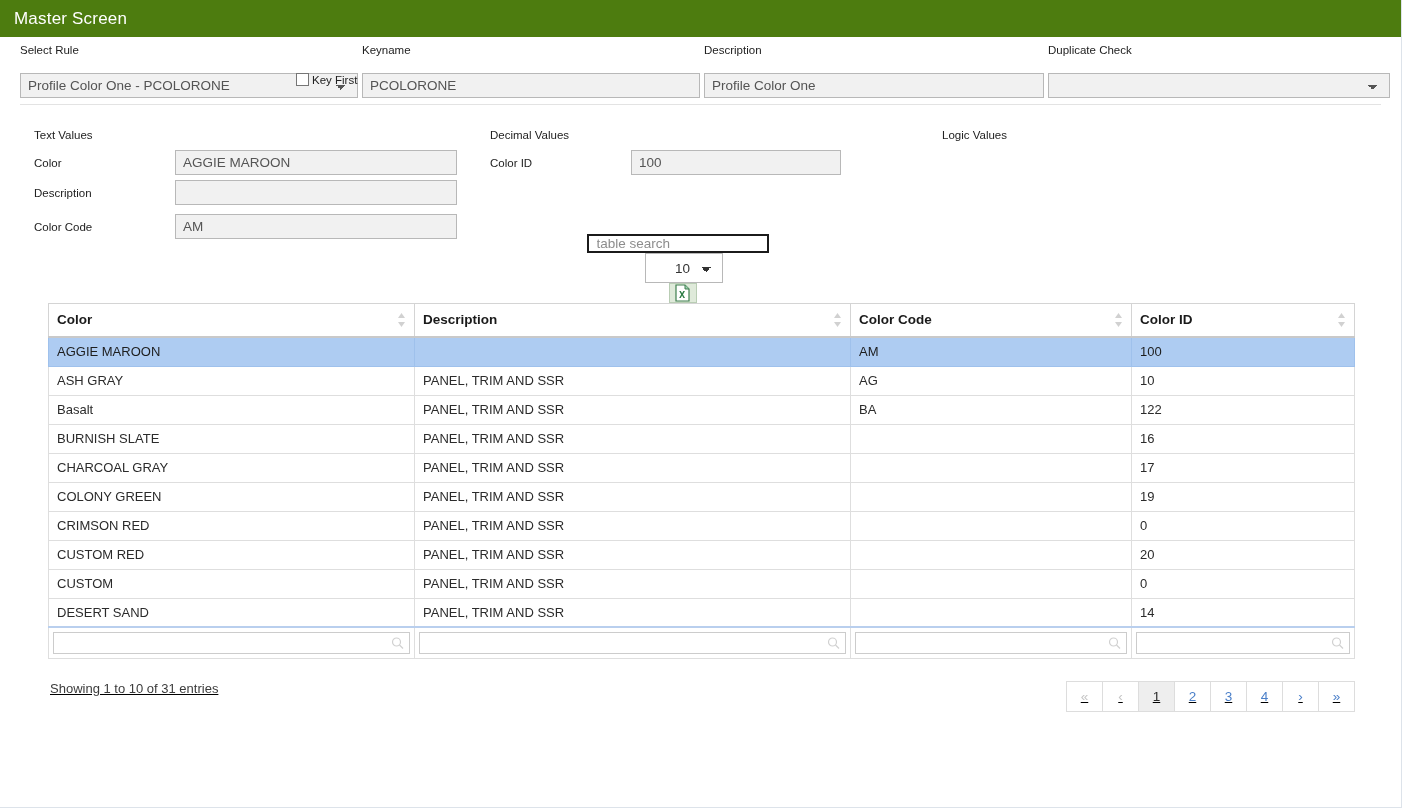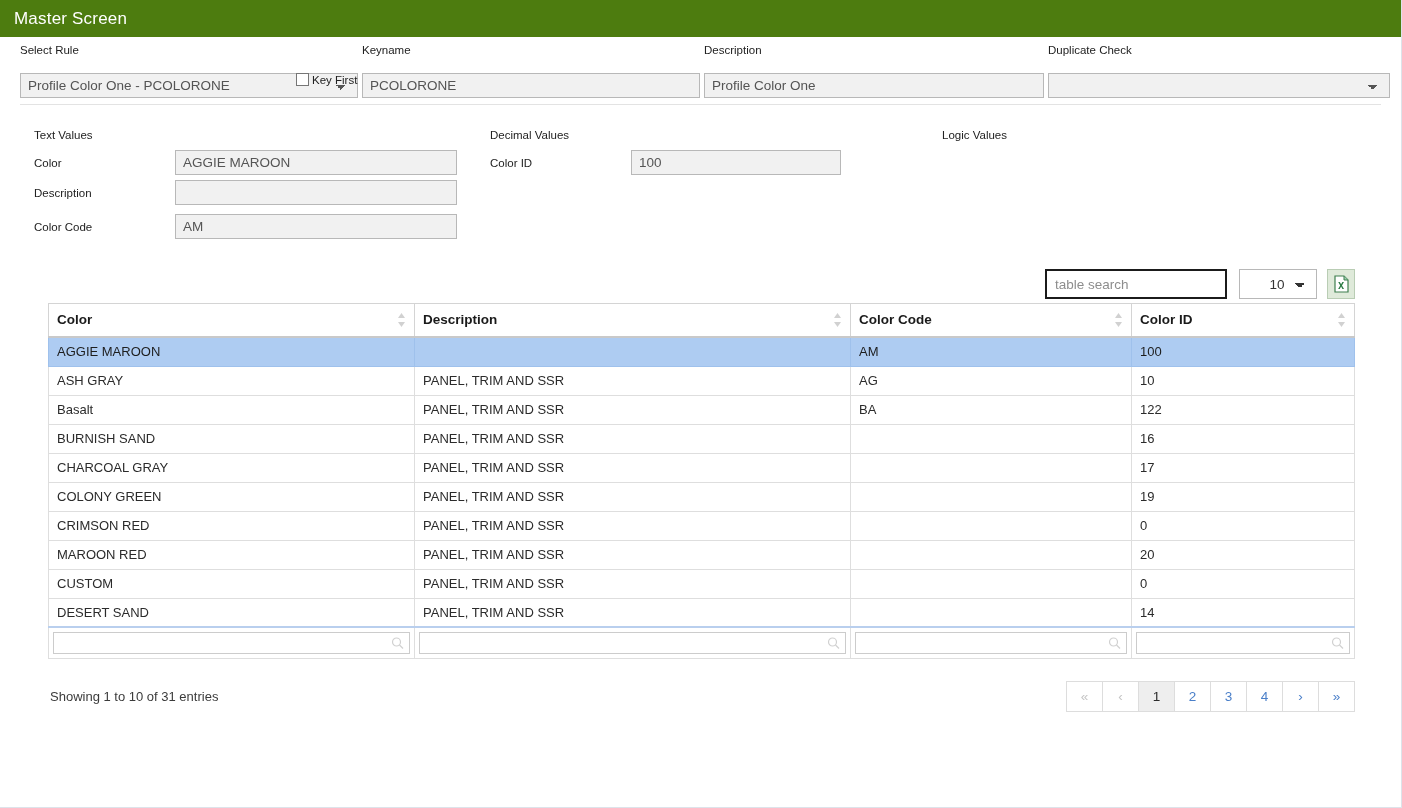--- a/index.html
+++ b/index.html
@@ -147,20 +147,21 @@
   .r-colid .vinput { width: 210px; margin-left: 141px; }
 
   
   .tablewrap { padding: 0 0 0 0; }
   .tctrls {
     display: flex;
     justify-content: flex-end;
     align-items: center;
     padding-right: 46px;
     height: 38px;
+    flex-direction: column;
   }
   .tsearch {
     width: 182px; height: 30px;
     border: 2px solid #1b1b1b;
     background: #fff;
     font-family: "Liberation Sans", sans-serif;
     font-size: 13.5px;
     color: #444;
     padding: 0 8px;
     outline: none;
@@ -269,23 +270,23 @@
   }
 
   .col1 { width: 366px; }
   .col2 { width: 436px; }
   .col3 { width: 281px; }
   .col4 { width: 223px; }
 
   
   .bottombar {
     display: flex;
-    align-items: center;
     justify-content: space-between;
     padding: 22px 46px 0 50px;
+    text-decoration: underline;
   }
   .showing {
     font-size: 13px;
     color: #3b3b3b;
   }
   .pager { display: flex; }
   .pg {
     min-width: 37px;
     height: 31px;
     border: 1px solid #dddddd;
@@ -443,21 +444,21 @@
             <td>AG</td>
             <td>10</td>
           </tr>
           <tr>
             <td>Basalt</td>
             <td>PANEL, TRIM AND SSR</td>
             <td>BA</td>
             <td>122</td>
           </tr>
           <tr>
-            <td>BURNISH SAND</td>
+            <td>BURNISH SLATE</td>
             <td>PANEL, TRIM AND SSR</td>
             <td></td>
             <td>16</td>
           </tr>
           <tr>
             <td>CHARCOAL GRAY</td>
             <td>PANEL, TRIM AND SSR</td>
             <td></td>
             <td>17</td>
           </tr>
@@ -467,21 +468,21 @@
             <td></td>
             <td>19</td>
           </tr>
           <tr>
             <td>CRIMSON RED</td>
             <td>PANEL, TRIM AND SSR</td>
             <td></td>
             <td>0</td>
           </tr>
           <tr>
-            <td>MAROON RED</td>
+            <td>CUSTOM RED</td>
             <td>PANEL, TRIM AND SSR</td>
             <td></td>
             <td>20</td>
           </tr>
           <tr>
             <td>CUSTOM</td>
             <td>PANEL, TRIM AND SSR</td>
             <td></td>
             <td>0</td>
           </tr>

